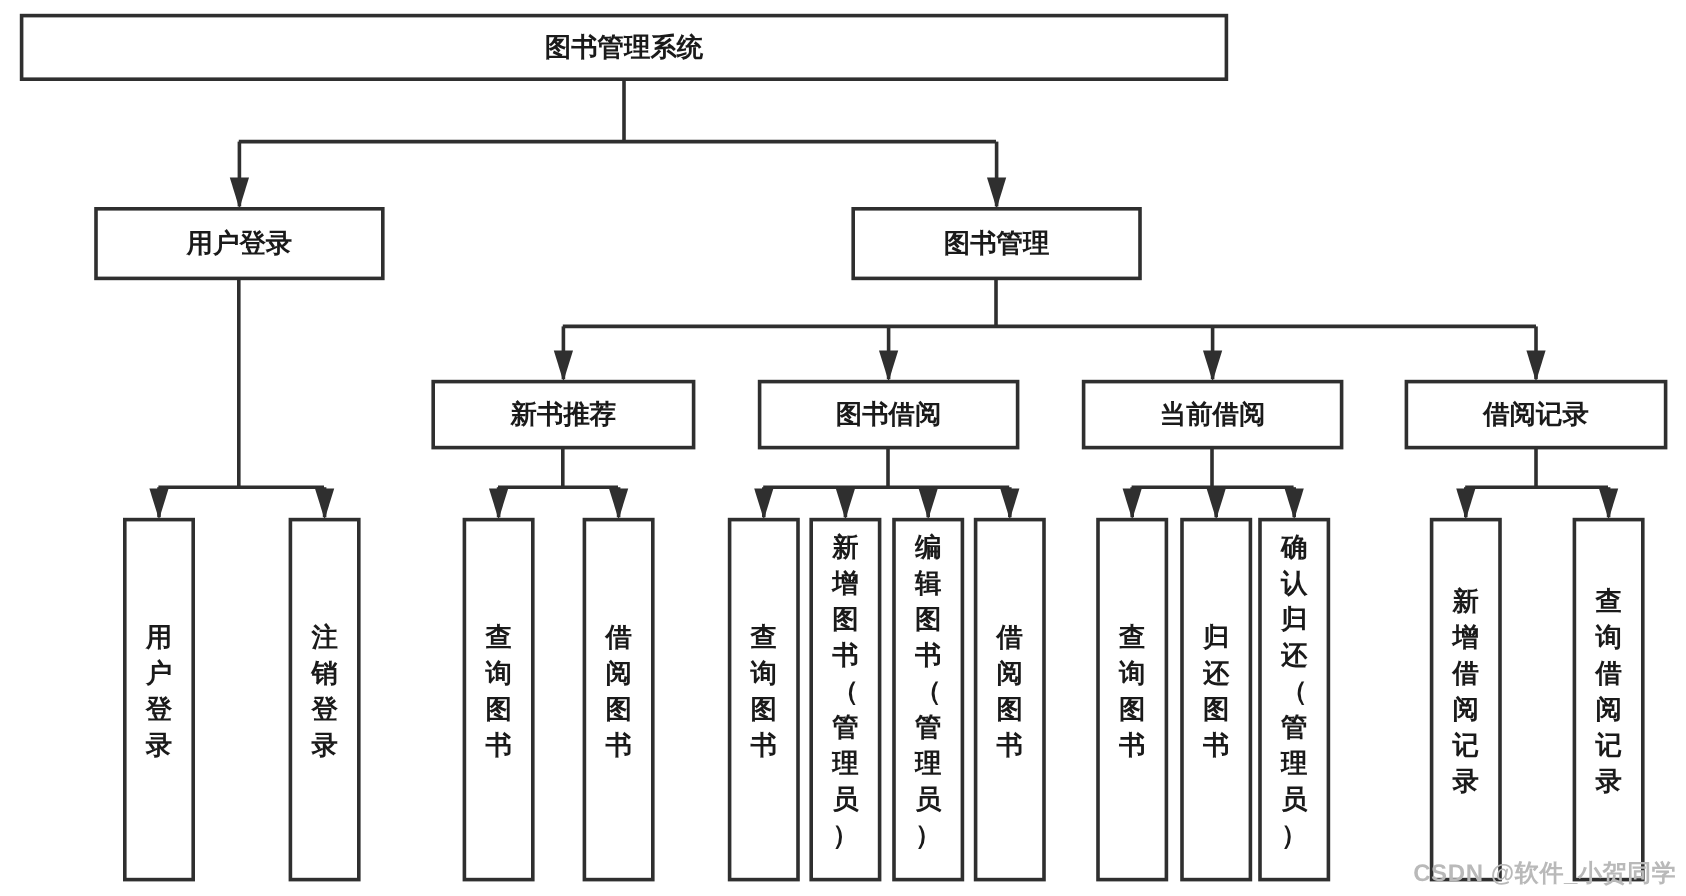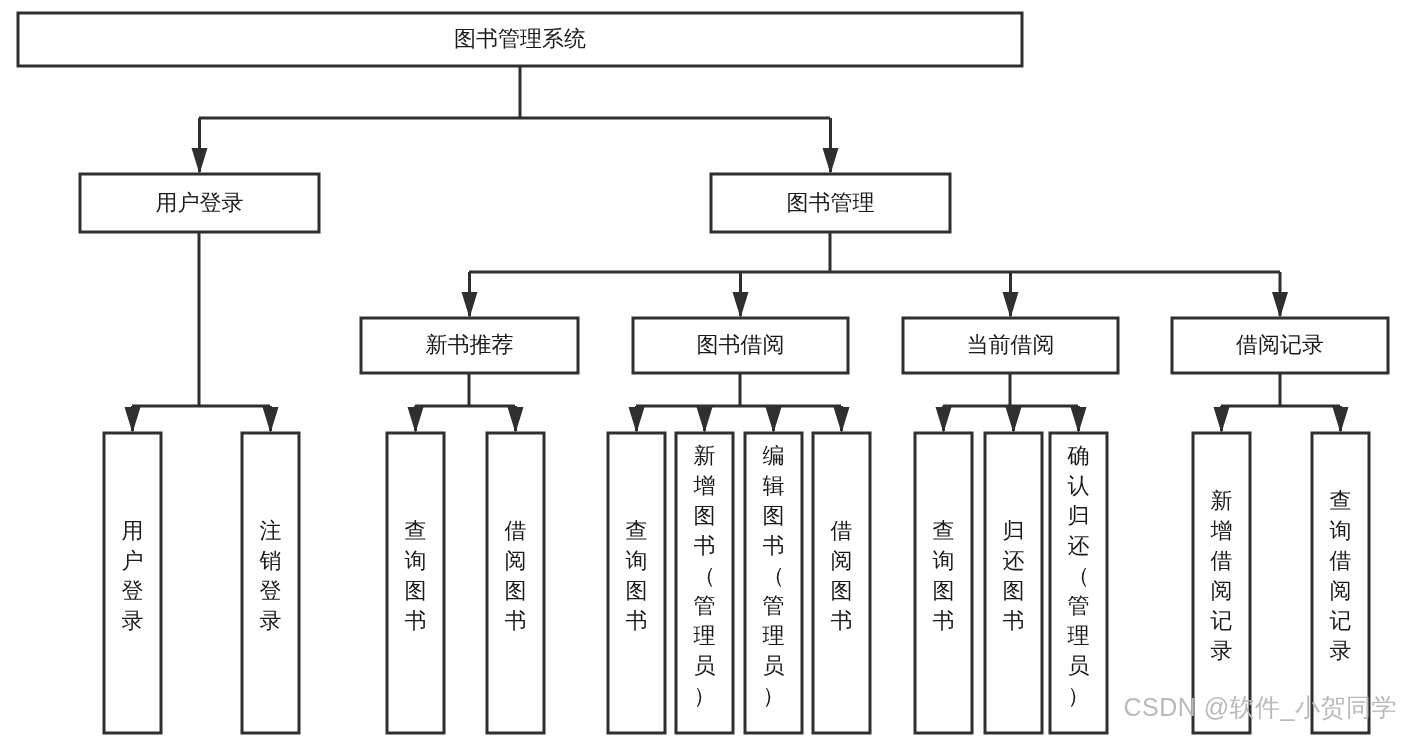--- a/index.html
+++ b/index.html
@@ -11,20 +11,21 @@
     width: 1405px;
     height: 747px;
     font-family: "Liberation Sans", "DejaVu Sans", sans-serif;
     overflow: hidden;
     position: relative;
   }
   #diagram-root {
     position: relative;
     width: 1405px;
     height: 747px;
+    font-weight: bold;
   }
   svg#tree-svg {
     position: absolute;
     left: 0;
     top: 0;
     width: 1405px;
     height: 747px;
     display: block;
   }
   .node-rect {
@@ -51,23 +52,23 @@
   }
   .node-label-vertical {
     fill: #1a1a1a;
     font-family: "Liberation Sans", "DejaVu Sans", sans-serif;
     font-size: 22px;
     text-anchor: middle;
   }
   .watermark {
     position: absolute;
     right: 8px;
-    bottom: 23px;
-    font-family: "Liberation Sans", "DejaVu Sans", sans-serif;
-    font-size: 25px;
+    bottom: 6px;
+    font-family: "Liberation Sans", "DejaVu Sans", sans-serif;
+    font-size: 20px;
     color: #b9b9b9;
     white-space: nowrap;
     letter-spacing: 0.5px;
     user-select: none;
   }
 </style>
 </head>
 <body>
 
 <div id="diagram-root">

